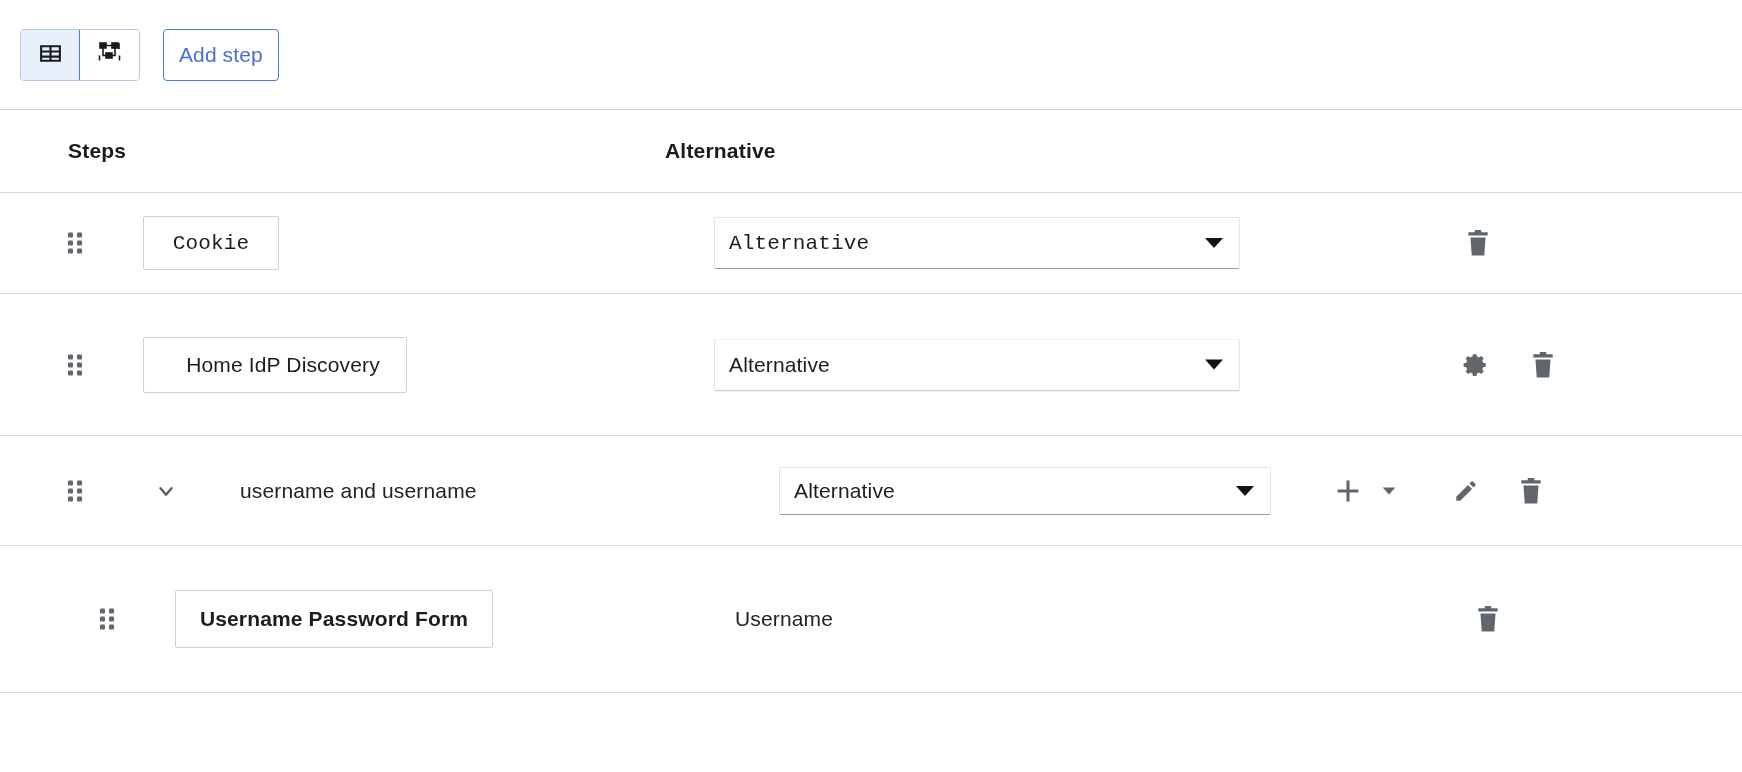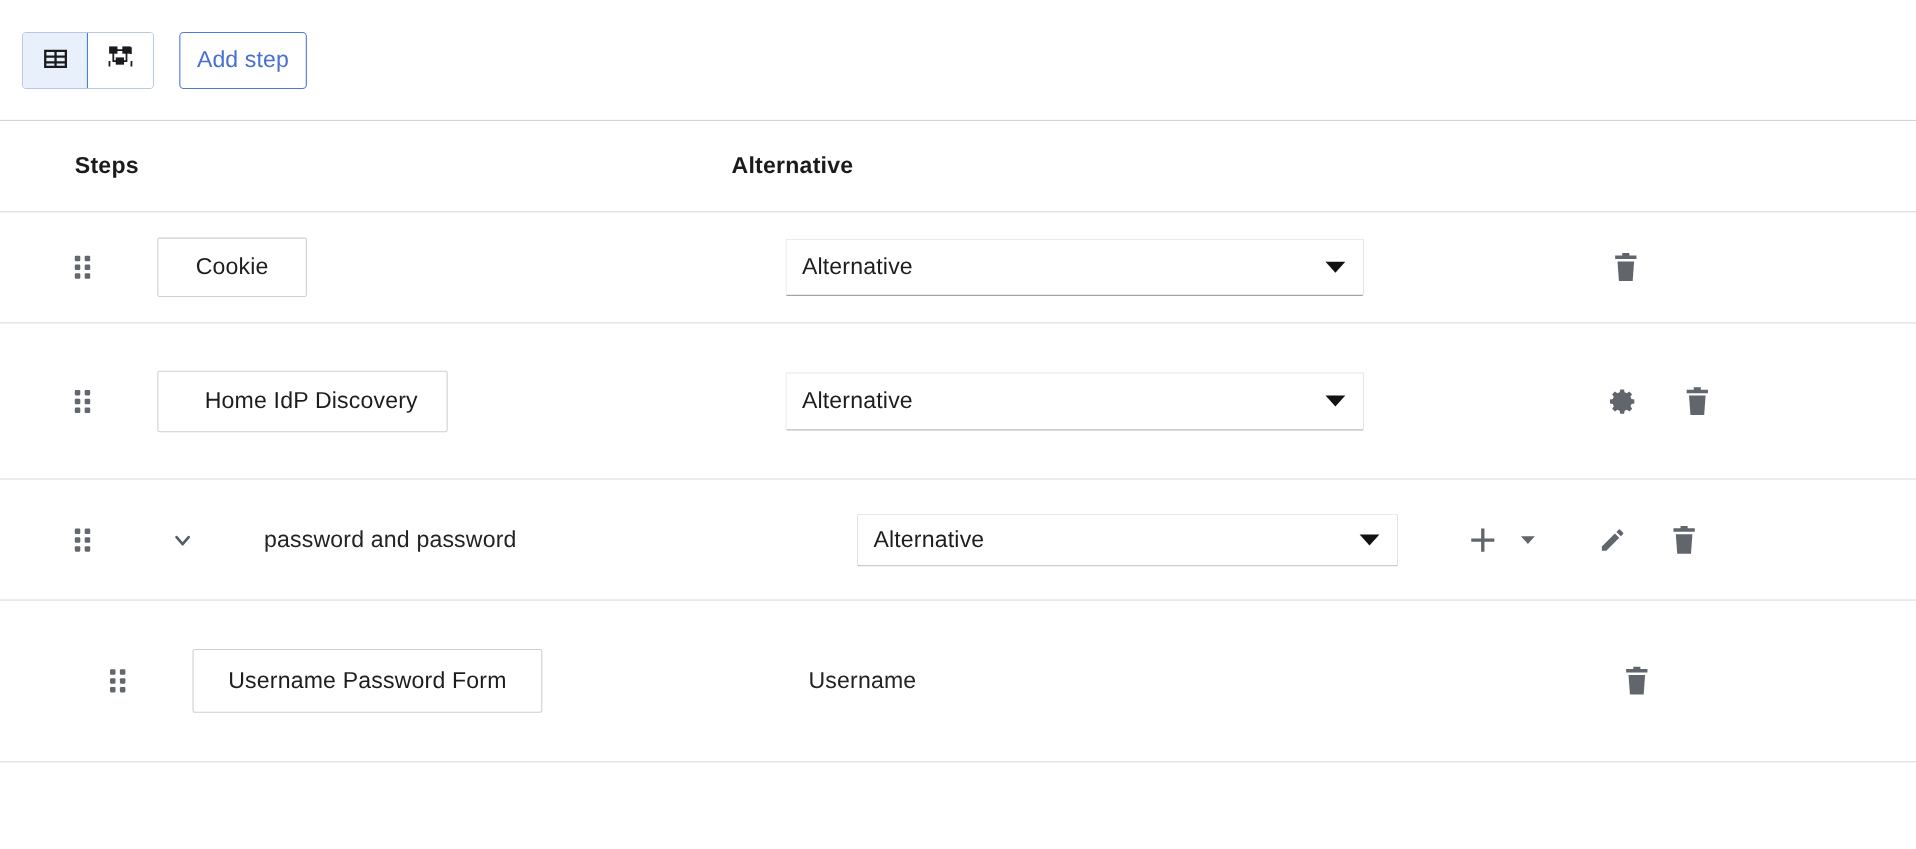--- a/index.html
+++ b/index.html
@@ -91,21 +91,21 @@
     letter-spacing: 0.2px;
     white-space: nowrap;
   }
   .th-steps { left: 68px; }
   .th-req   { left: 665px; }
 
   .trow {
     position: relative;
     border-bottom: 1px solid #dcdcdc;
   }
-  .trow.r1 { height: 101px; }
+  .trow.r1 { height: 101px; font-family: Liberation Mono, monospace; }
   .trow.r2 { height: 142px; }
   .trow.r3 { height: 110px; }
   .trow.r4 { height: 147px; }
 
   .cell {
     position: absolute;
     top: 50%;
     transform: translateY(-50%);
     display: flex;
     align-items: center;
@@ -129,21 +129,21 @@
     align-items: center;
     justify-content: center;
     font-size: 21px;
     color: #1d1d1f;
     letter-spacing: 0.15px;
     white-space: nowrap;
     cursor: pointer;
   }
   .chip.c1 { width: 136px; height: 54px; }
   .chip.c2 { width: 264px; height: 56px; }
-  .chip.c4 { width: 318px; height: 58px; }
+  .chip.c4 { width: 318px; height: 58px; font-weight: bold; }
 
   .plain-text {
     font-size: 21px;
     color: #232326;
     letter-spacing: 0.15px;
     white-space: nowrap;
   }
 
   
   .select {
@@ -301,21 +301,21 @@
             <i></i>
           </span>
       </div>
       <button class="cell icon-btn chev-toggle" style="left:155px;">
         <span>
           <svg width="22" height="22" viewBox="0 0 24 24" fill="none" stroke="currentColor" stroke-width="2.6" stroke-linecap="round" stroke-linejoin="round" aria-hidden="true">
             <polyline points="6 9 12 16 18 9"></polyline>
           </svg>
         </span>
       </button>
-      <div class="cell plain-text" style="left:240px;">password and password</div>
+      <div class="cell plain-text" style="left:240px;">username and username</div>
       <div class="cell select s3" style="left:779px;">
         <span class="val">Alternative</span>
         <span class="caret"></span>
       </div>
       <button class="cell icon-btn" style="left:1334px;">
         <span>
           <svg width="28" height="28" viewBox="0 0 24 24" fill="currentColor" aria-hidden="true">
             <path d="M10.7 3h2.6v7.7H21v2.6h-7.7V21h-2.6v-7.7H3v-2.6h7.7V3z"></path>
           </svg>
         </span>

